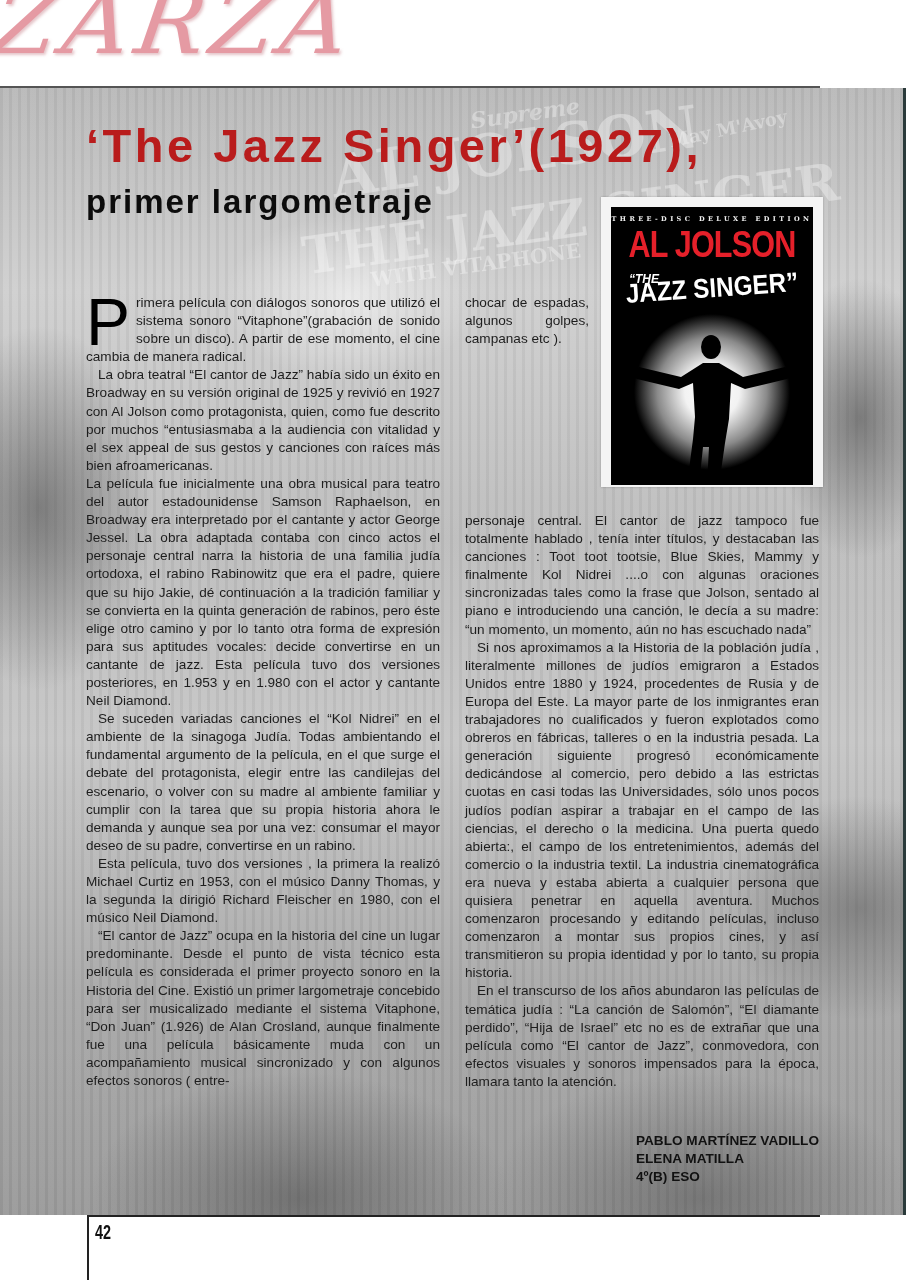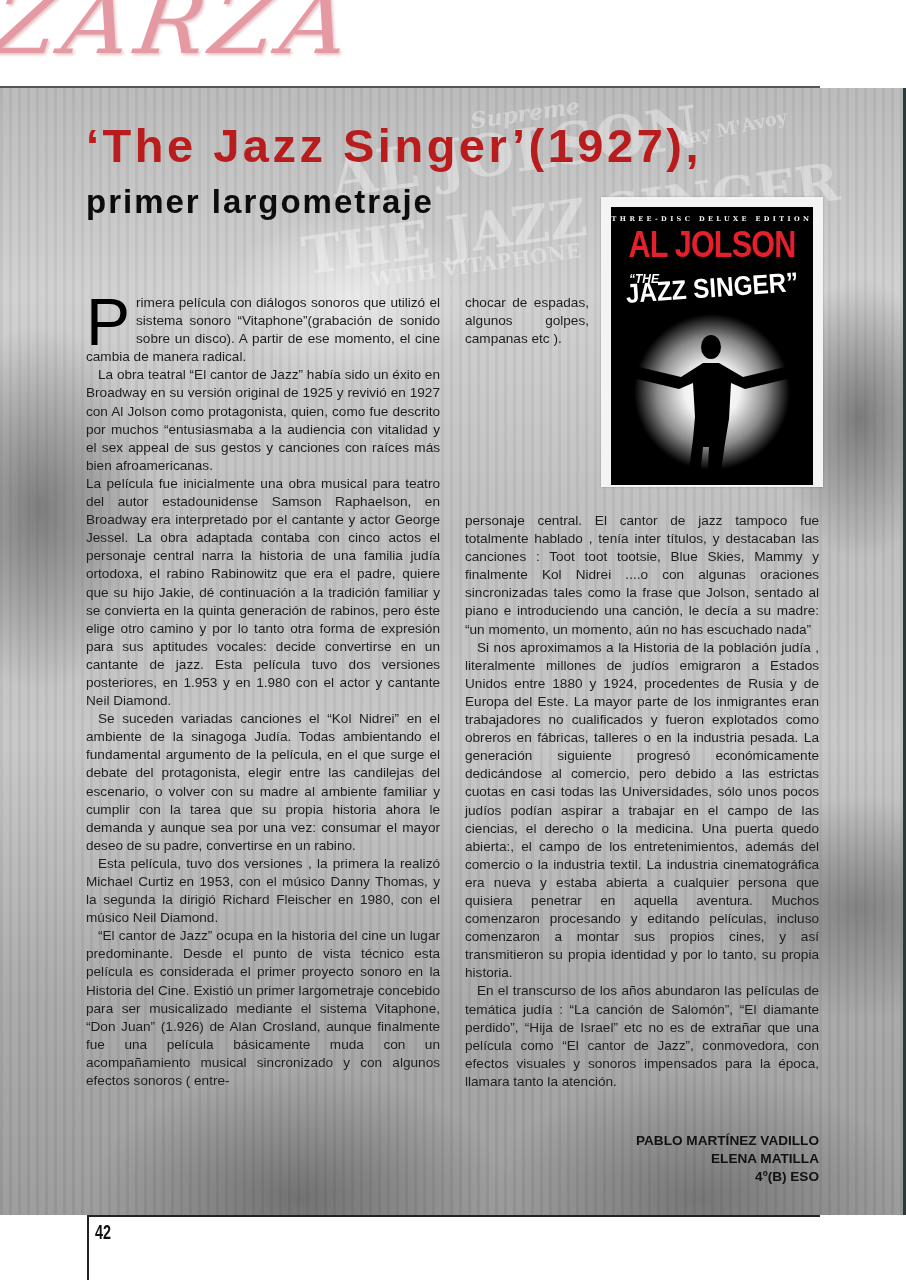--- a/index.html
+++ b/index.html
@@ -107,21 +107,21 @@
     .col-mid-narrow { position: absolute; left: 465px; top: 294px; width: 124px; }
     .col-right { position: absolute; left: 465px; top: 512px; width: 354px; }
     .dropcap {
       float: left; font-size: 66px; line-height: 52px; margin: 2px 6px 0 0; color: #000;
       font-family: "Liberation Sans", sans-serif; font-weight: normal;
     }
     .section-heading {
       font-weight: bold; font-size: 13.6px; margin: 21px 0 0 0; color: #111; text-indent: 0;
     }
     .byline {
-      position: absolute; right: 87px; top: 1132px; text-align: right;
+      position: absolute; right: 87px; top: 1132px; text-align: left;
       font-family: "Liberation Sans", sans-serif; font-weight: bold; font-size: 13.6px; line-height: 18px; color: #111;
     }
   </style>
 </head>
 <body>
 
 <div class="masthead">
   <div class="logo">ZARZA</div>
   <div class="section-label">VIDA ESCOLAR</div>
 </div>

